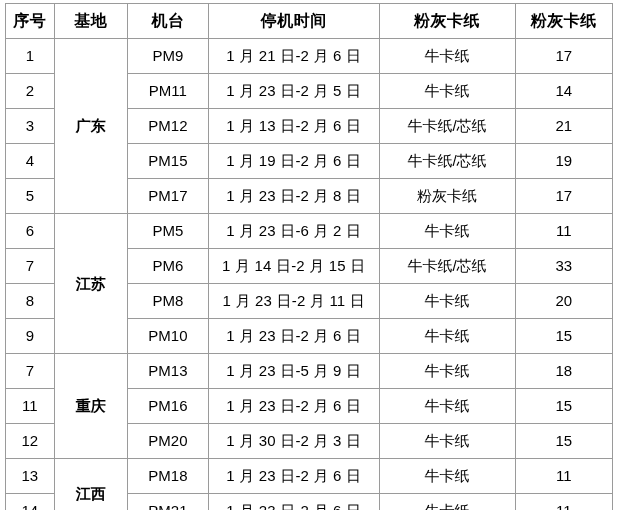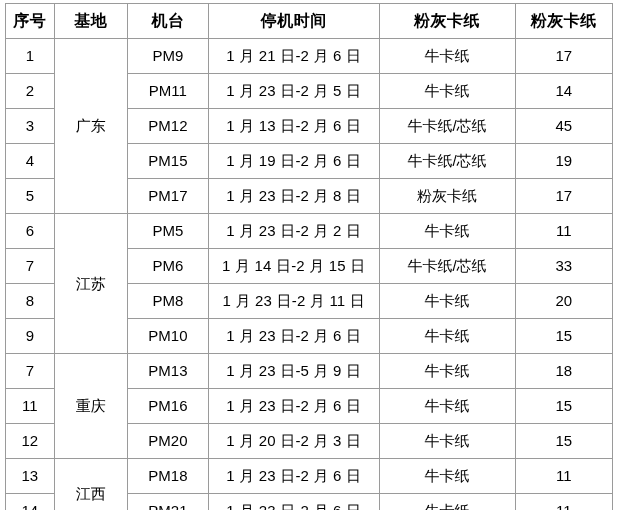--- a/index.html
+++ b/index.html
@@ -44,21 +44,21 @@
     height: 34px;
   }
   col.c-seq { width: 48px; }
   col.c-base { width: 72px; }
   col.c-machine { width: 80px; }
   col.c-period { width: 168px; }
   col.c-paper { width: 134px; }
   col.c-days { width: 96px; }
 
   td.seq, td.machine, td.days { font-size: 15px; }
-  td.base { font-size: 16px; font-weight: normal; }
+  td.base { font-size: 16px; font-weight: bold; }
   td.period { font-size: 15px; letter-spacing: 0.2px; }
   td.paper { font-size: 15px; }
   th.head-period, th.head-paper, th.head-days, th.head-seq, th.head-base, th.head-machine {
     letter-spacing: 0.5px;
   }
 </style>
 </head>
 <body>
 
 <div id="sheet">
@@ -95,41 +95,41 @@
           <td class="machine">PM11</td>
           <td class="period">1 月 23 日-2 月 5 日</td>
           <td class="paper">牛卡纸</td>
           <td class="days">14</td>
         </tr>
         <tr>
           <td class="seq">3</td>
           <td class="machine">PM12</td>
           <td class="period">1 月 13 日-2 月 6 日</td>
           <td class="paper">牛卡纸/芯纸</td>
-          <td class="days">45</td>
+          <td class="days">21</td>
         </tr>
         <tr>
           <td class="seq">4</td>
           <td class="machine">PM15</td>
           <td class="period">1 月 19 日-2 月 6 日</td>
           <td class="paper">牛卡纸/芯纸</td>
           <td class="days">19</td>
         </tr>
         <tr>
           <td class="seq">5</td>
           <td class="machine">PM17</td>
           <td class="period">1 月 23 日-2 月 8 日</td>
           <td class="paper">粉灰卡纸</td>
           <td class="days">17</td>
         </tr>
         <tr>
           <td class="seq">6</td>
           <td class="base" rowspan="4">江苏</td>
           <td class="machine">PM5</td>
-          <td class="period">1 月 23 日-2 月 2 日</td>
+          <td class="period">1 月 23 日-6 月 2 日</td>
           <td class="paper">牛卡纸</td>
           <td class="days">11</td>
         </tr>
         <tr>
           <td class="seq">7</td>
           <td class="machine">PM6</td>
           <td class="period">1 月 14 日-2 月 15 日</td>
           <td class="paper">牛卡纸/芯纸</td>
           <td class="days">33</td>
         </tr>
@@ -158,21 +158,21 @@
         <tr>
           <td class="seq">11</td>
           <td class="machine">PM16</td>
           <td class="period">1 月 23 日-2 月 6 日</td>
           <td class="paper">牛卡纸</td>
           <td class="days">15</td>
         </tr>
         <tr>
           <td class="seq">12</td>
           <td class="machine">PM20</td>
-          <td class="period">1 月 20 日-2 月 3 日</td>
+          <td class="period">1 月 30 日-2 月 3 日</td>
           <td class="paper">牛卡纸</td>
           <td class="days">15</td>
         </tr>
         <tr>
           <td class="seq">13</td>
           <td class="base" rowspan="2">江西</td>
           <td class="machine">PM18</td>
           <td class="period">1 月 23 日-2 月 6 日</td>
           <td class="paper">牛卡纸</td>
           <td class="days">11</td>

